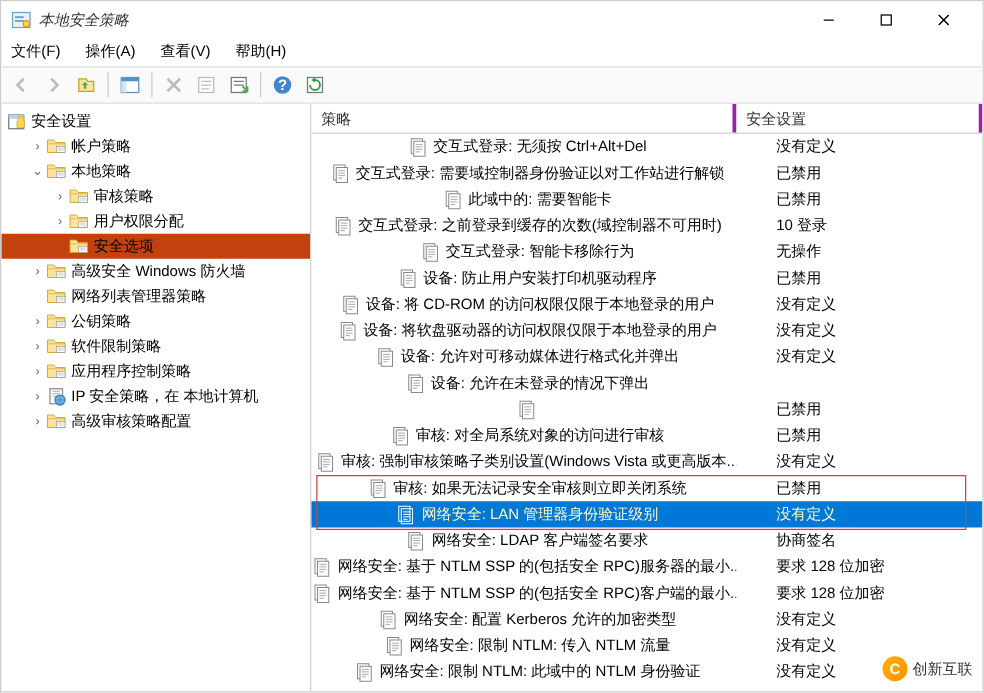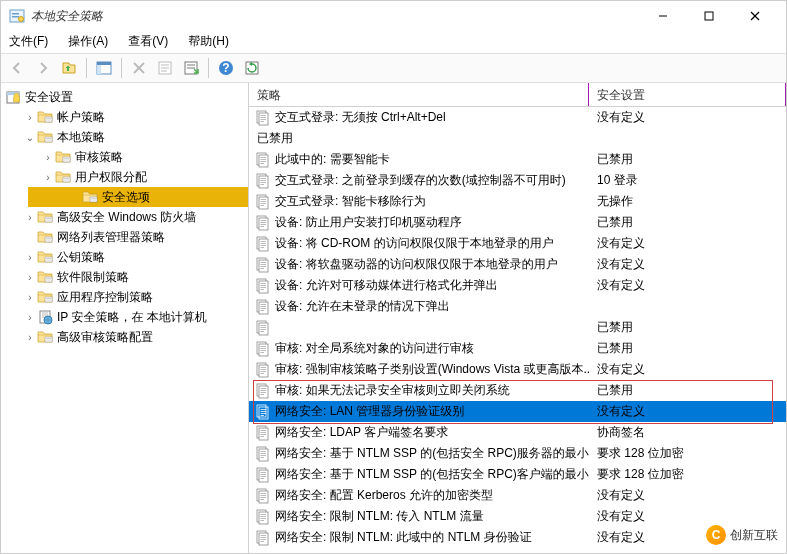--- a/index.html
+++ b/index.html
@@ -13,31 +13,31 @@
   .menubar span { padding: 2px 4px; }
   .toolbar { height: 30px; display: flex; align-items: center; padding: 0 4px; border-top:1px solid #e0e0e0; border-bottom:1px solid #e0e0e0; background:#fafafa; gap:2px;}
   .tbtn { width: 24px; height: 24px; display:flex; align-items:center; justify-content:center; color:#555;}
   .tbtn.dis { color:#bbb; }
   .tbsep { width:1px; height:20px; background:#ccc; margin:0 3px;}
   .content { display: flex; height: calc(100% - 82px); }
   .tree { width: 248px; border-right: 1px solid #d0d0d0; overflow: auto; padding-top: 4px;}
   .tnode { display: flex; align-items: center; height: 20px; white-space: nowrap; padding-right:4px;}
   .tnode .tw { width: 14px; text-align: center; color:#666; font-size:10px;}
   .tnode .tic { width:16px; height:16px; margin-right:4px; display:flex;align-items:center;justify-content:center;}
-  .tnode.sel { background:#eab308;margin-left:27px; }
+  .tnode.sel { background:#c2410c; }
   .tnode.sel .lbl { }
   .list { flex:1; overflow:auto; position:relative;}
   .list-header { display:flex; height:24px; border-bottom:1px solid #d0d0d0; position:sticky; top:0; background:#fff;}
-  .list-header div { padding:4px 8px; border-right:1px solid #a21caf; color:#333;}
+  .list-header div { padding:4px 8px; border-right:3px solid #a21caf; color:#333;}
   .col-policy { width:340px; }
   .col-setting { flex:1; }
   .row { display:flex; height:21px; align-items:center;}
-  .row .c1 { width:340px; display:flex; align-items:center; padding-left:6px; gap:4px; white-space:nowrap; overflow:hidden;}
-  .row .c2 { flex:1; padding-left:8px; white-space:nowrap;}
-  .row.selected { background:#0078d7; color:#000000;}
+  .row .c1 { width:340px; display:flex; align-items:center; padding-left:6px; gap:4px; white-space:nowrap; overflow:hidden;justify-content:center;}
+  .row .c2 { flex:1; padding-left:8px; white-space:nowrap;margin-left:24px;}
+  .row.selected { background:#0078d7; color:#fef9c3;}
   .pic { width:16px; height:16px; display:flex;align-items:center;justify-content:center; flex-shrink:0;}
   .watermark { position:absolute; right:8px; bottom:8px; display:flex; align-items:center; gap:4px; color:#333; font-size:13px; font-weight:500;}
   .wm-c { width:20px; height:20px; border-radius:50%; background:linear-gradient(135deg,#ffb300,#ff8f00); display:flex;align-items:center;justify-content:center;color:#fff;font-weight:bold;font-size:12px;}
   .highlight-box { position:absolute; border:1px solid #d04040; pointer-events:none;}
   svg { display:block; }
 </style>
 </head>
 <body>
 
 <div class="titlebar">
@@ -329,20 +329,33 @@
                 <line x1="5.5" y1="7.5" x2="11" y2="7.5" stroke="#aaa" stroke-width="0.8"></line>
                 <line x1="5.5" y1="9.5" x2="11" y2="9.5" stroke="#aaa" stroke-width="0.8"></line>
                 <line x1="5.5" y1="11.5" x2="9" y2="11.5" stroke="#aaa" stroke-width="0.8"></line>
               </svg>
             </span>
             <span>交互式登录: 无须按 Ctrl+Alt+Del</span>
           </div>
           <div class="c2">没有定义</div>
         </div>
         <div class="row">
+          <div class="c1">
+            <span class="pic">
+              <svg width="16" height="16">
+                <rect x="2" y="1" width="9" height="12" fill="#fff" stroke="#888" stroke-width="0.8"></rect>
+                <rect x="4" y="3" width="9" height="12" fill="#fff" stroke="#888" stroke-width="0.8"></rect>
+                <line x1="5.5" y1="5.5" x2="11" y2="5.5" stroke="#aaa" stroke-width="0.8"></line>
+                <line x1="5.5" y1="7.5" x2="11" y2="7.5" stroke="#aaa" stroke-width="0.8"></line>
+                <line x1="5.5" y1="9.5" x2="11" y2="9.5" stroke="#aaa" stroke-width="0.8"></line>
+                <line x1="5.5" y1="11.5" x2="9" y2="11.5" stroke="#aaa" stroke-width="0.8"></line>
+              </svg>
+            </span>
+            <span>交互式登录: 需要域控制器身份验证以对工作站进行解锁</span>
+          </div>
           <div class="c2">已禁用</div>
         </div>
         <div class="row">
           <div class="c1">
             <span class="pic">
               <svg width="16" height="16">
                 <rect x="2" y="1" width="9" height="12" fill="#fff" stroke="#888" stroke-width="0.8"></rect>
                 <rect x="4" y="3" width="9" height="12" fill="#fff" stroke="#888" stroke-width="0.8"></rect>
                 <line x1="5.5" y1="5.5" x2="11" y2="5.5" stroke="#aaa" stroke-width="0.8"></line>
                 <line x1="5.5" y1="7.5" x2="11" y2="7.5" stroke="#aaa" stroke-width="0.8"></line>

